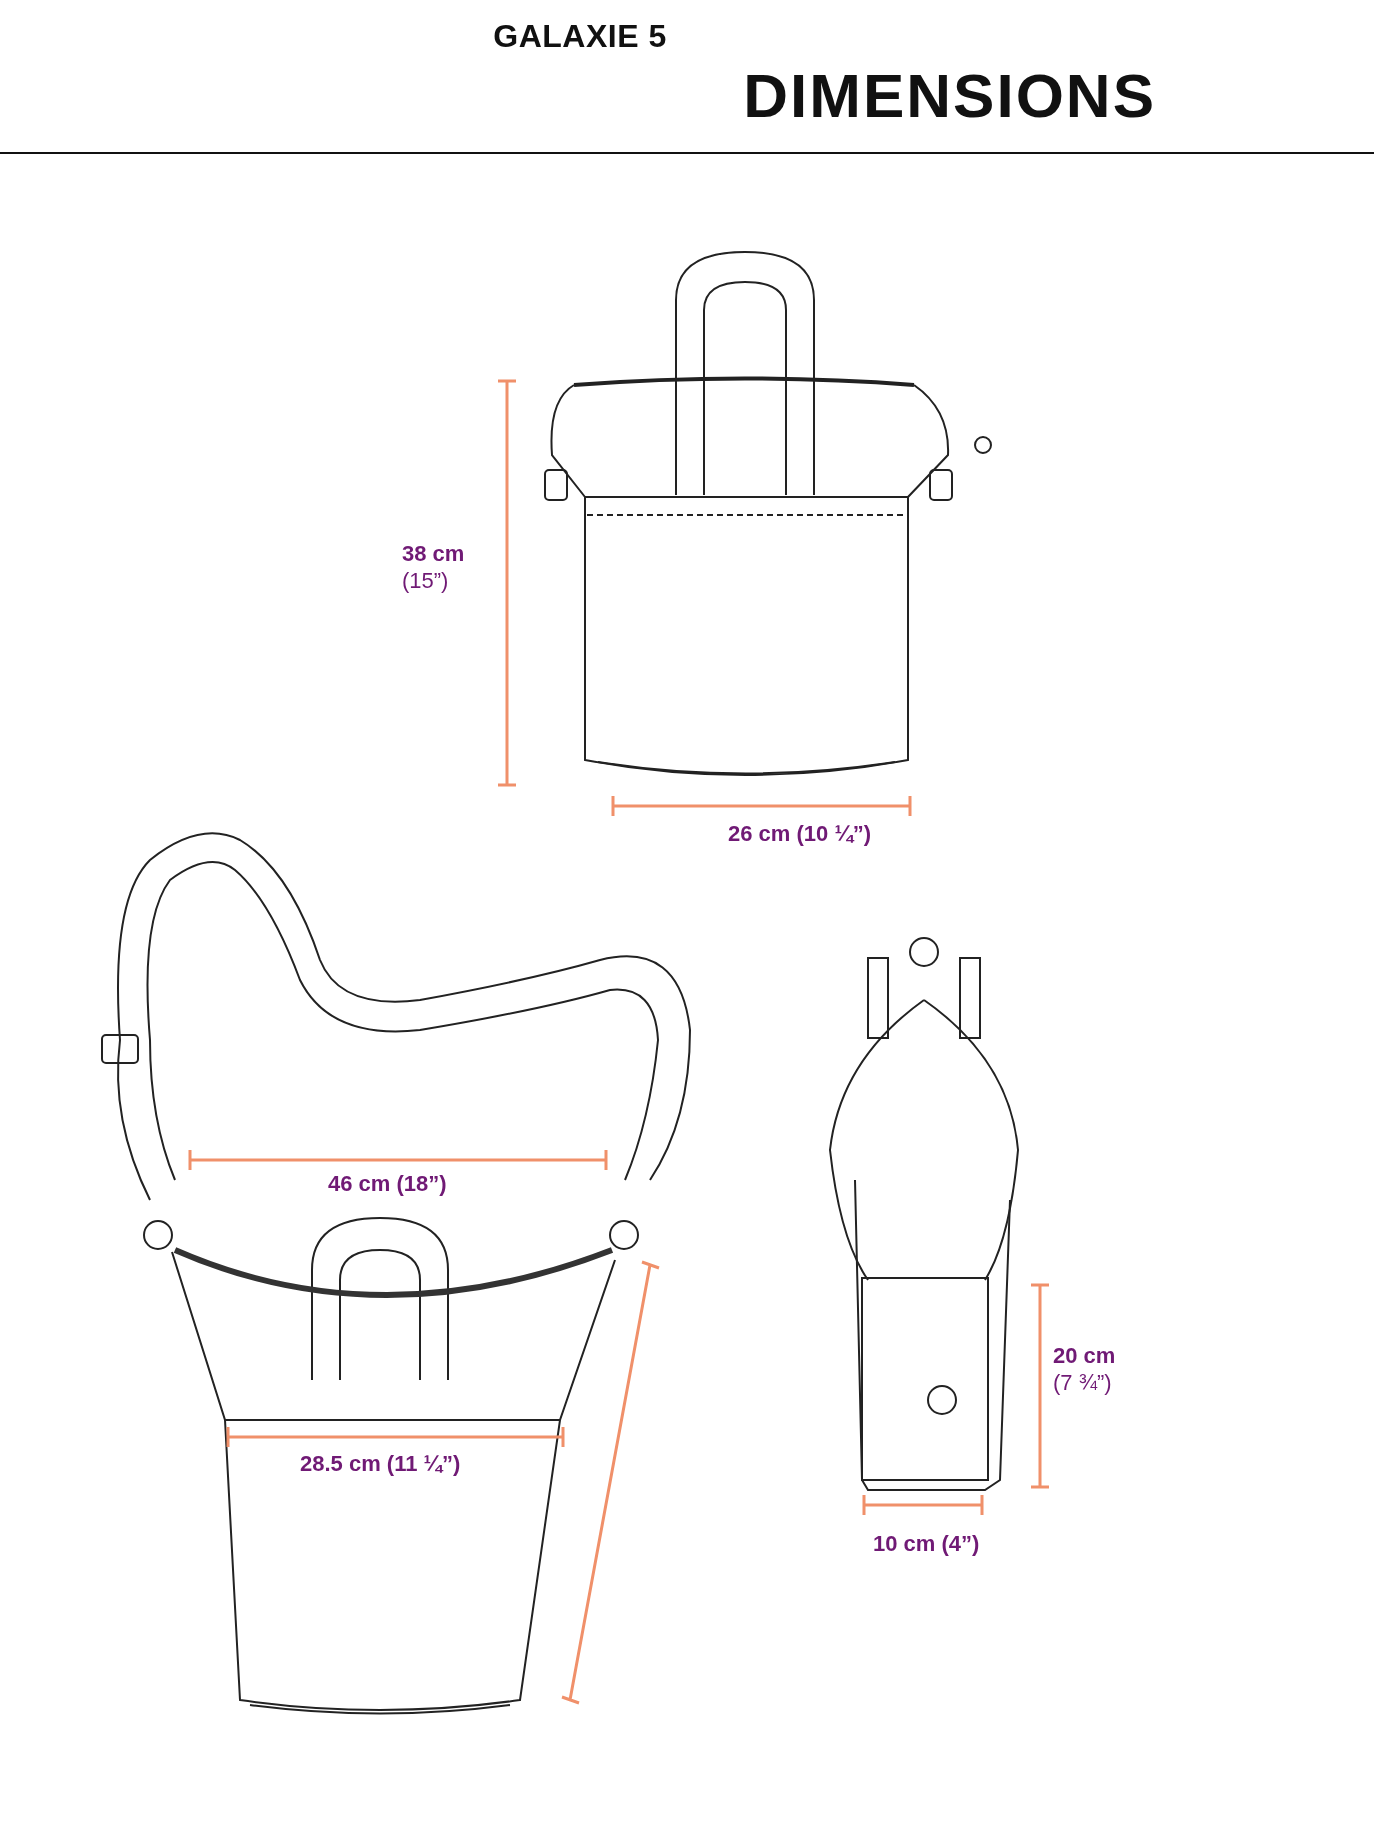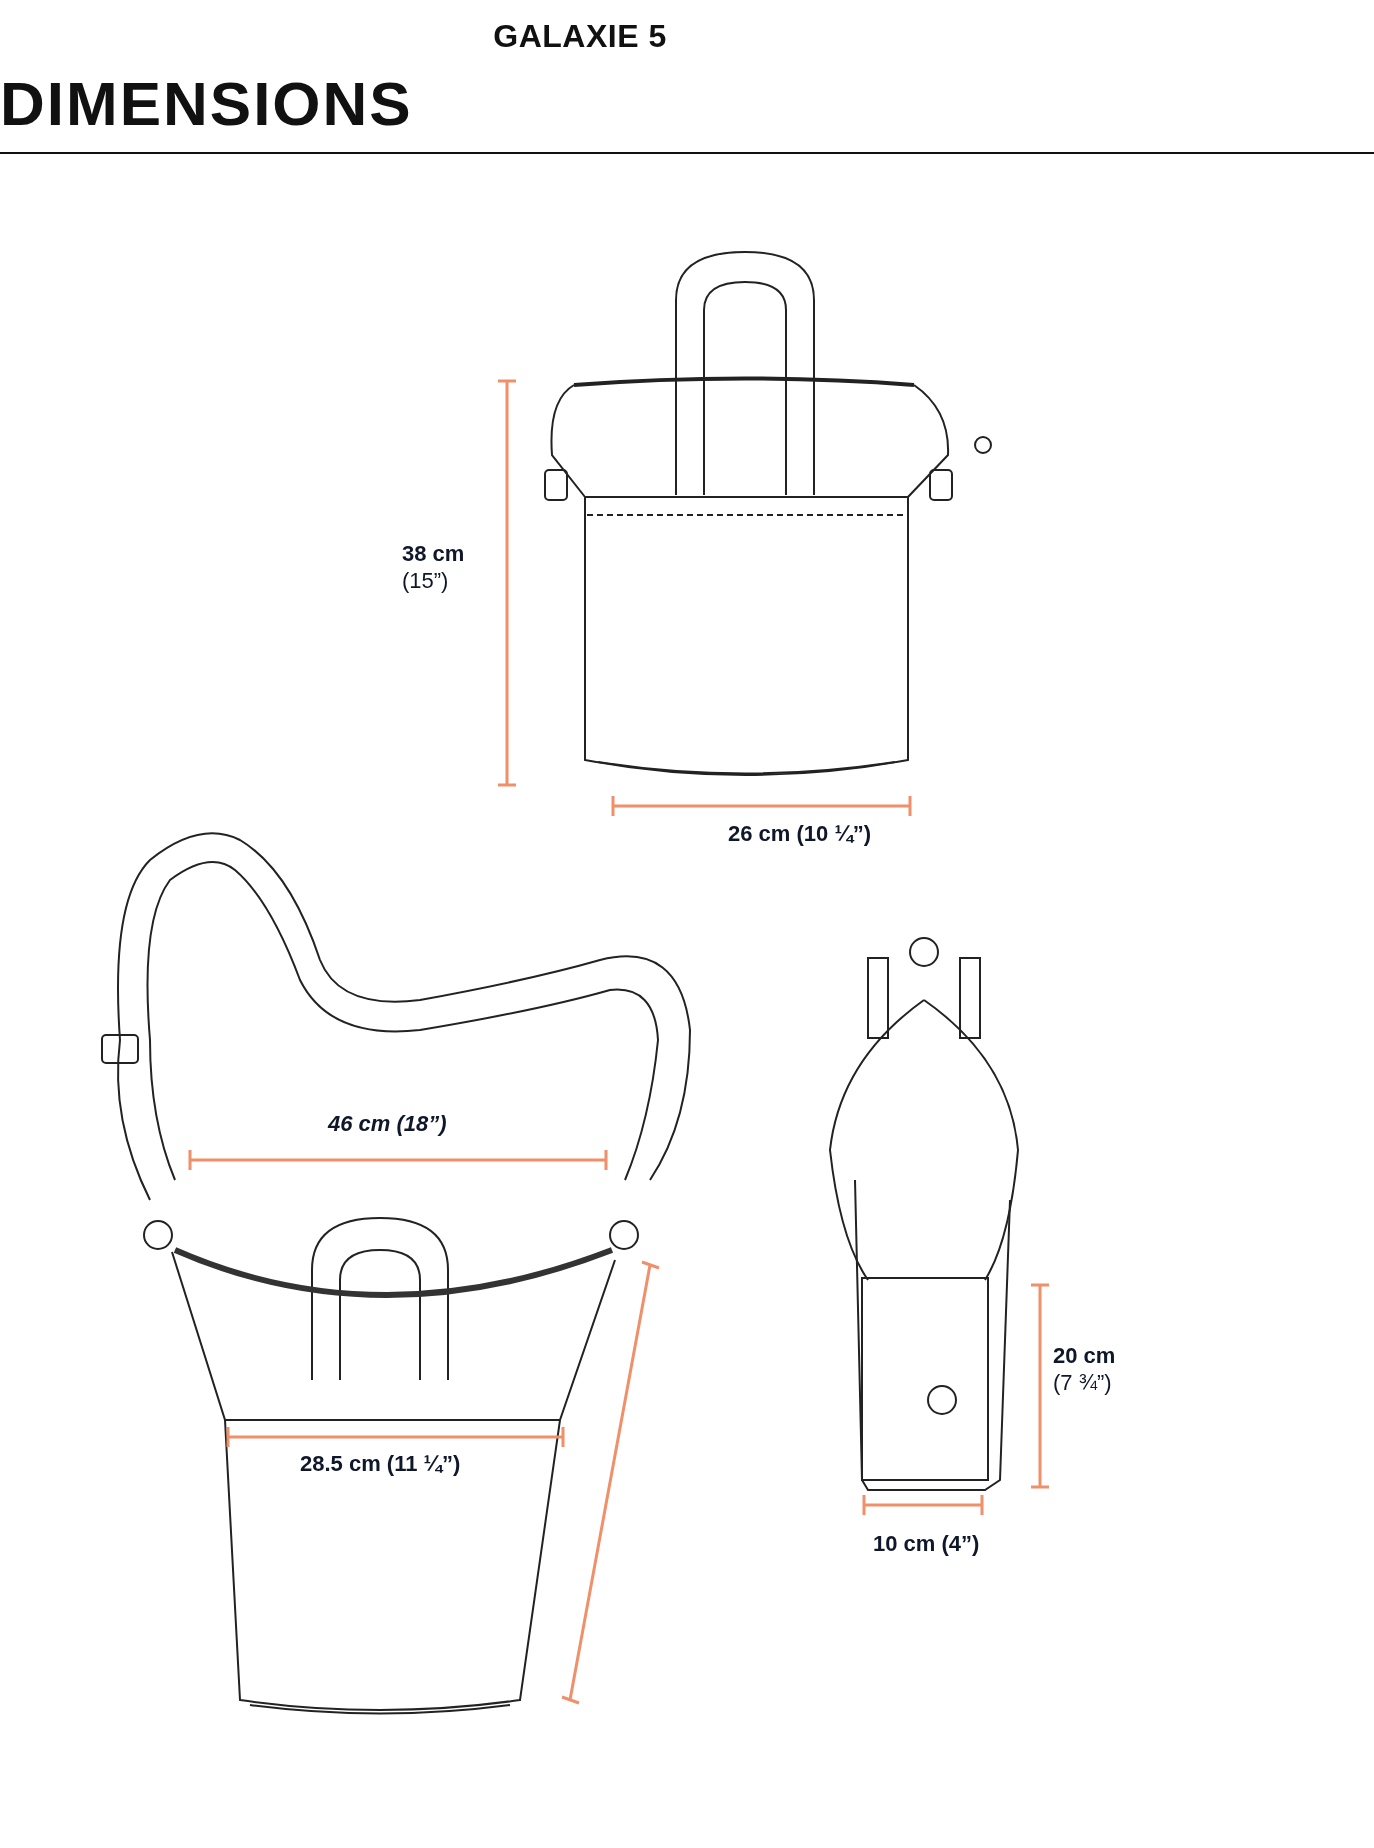--- a/index.html
+++ b/index.html
@@ -1,21 +1,21 @@
 <!DOCTYPE html>
 <html><head>
 <meta charset="utf-8">
 <style>
   html,body{margin:0;padding:0;background:#fff;}
   body{width:1374px;height:1848px;position:relative;overflow:hidden;font-family:"Liberation Sans",sans-serif;color:#111;}
   .hdr{position:absolute;left:0;top:0;width:1374px;height:152px;border-bottom:2px solid #111;}
   .sub{position:absolute;left:0;width:1160px;top:18px;text-align:center;font-weight:700;font-size:32px;letter-spacing:0.5px;}
-  .ttl{position:absolute;left:0;width:1156px;top:68px;text-align:left;font-weight:700;font-size:62px;letter-spacing:2px;}
+  .ttl{position:absolute;left:0;width:1156px;top:60px;text-align:right;font-weight:700;font-size:62px;letter-spacing:2px;}
   svg.draw{position:absolute;left:0;top:0;}
-  .lbl{position:absolute;font-size:22px;font-weight:700;line-height:27px;color:#0f172a;}
+  .lbl{position:absolute;font-size:22px;font-weight:700;line-height:27px;color:#701a75;}
   .lbl .s{font-weight:400;}
 </style>
 </head>
 <body>
 
 <div class="hdr">
   <div class="sub">GALAXIE 5</div>
   <div class="ttl">DIMENSIONS</div>
 </div>
 
@@ -74,20 +74,20 @@
     <path d="M864 1505 L982 1505 M864 1495 L864 1515 M982 1495 L982 1515"></path>
   </g>
 </svg>
 
 <div class="lbl" style="left:402px;top:540px;">
   <div>38 cm</div>
   <div class="s">(15”)</div>
 </div>
 <div class="lbl" style="left:728px;top:820px;">26 cm (10 ¼”)</div>
 
-<div class="lbl" style="left:328px;top:1110px;font-style:italic;">46 cm (18”)</div>
+<div class="lbl" style="left:328px;top:1170px;">46 cm (18”)</div>
 <div class="lbl" style="left:300px;top:1450px;">28.5 cm (11 ¼”)</div>
 
 <div class="lbl" style="left:1053px;top:1342px;">
   <div>20 cm</div>
   <div class="s">(7 ¾”)</div>
 </div>
 <div class="lbl" style="left:873px;top:1530px;text-align:center;">10 cm (4”)</div>
 
 </body></html>

